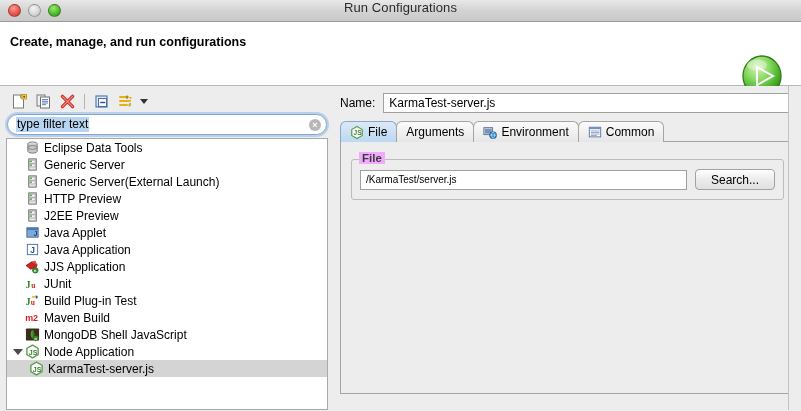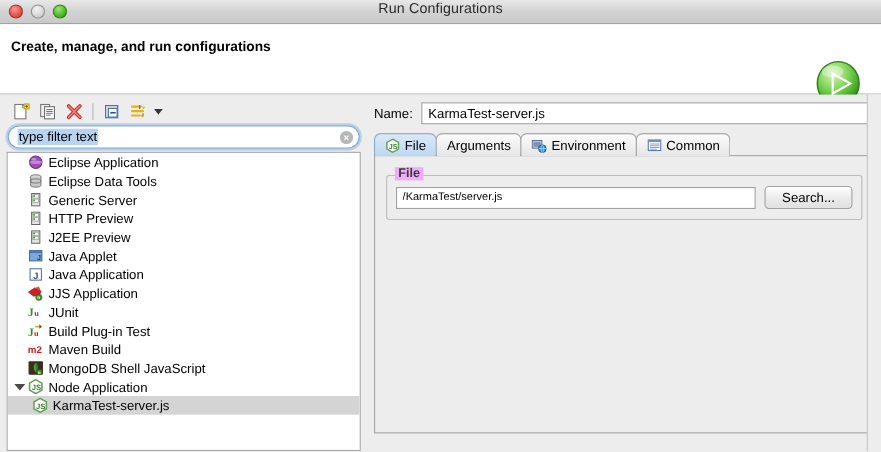--- a/index.html
+++ b/index.html
@@ -394,50 +394,52 @@
         <input id="filter-input" type="text" placeholder="type filter text" style="">
         <span id="filter-selection">type filter text</span>
         <div id="filter-clear">×</div>
       </div>
 
       <div id="tree">
           <div class="trow">
             <div class="twist"></div>
             <div class="ticon">
               <svg width="15" height="15" viewBox="0 0 16 16">
-                <circle cx="8" cy="8" r="6" fill="#9b4fb5" stroke="#6e2f86" stroke-width="1"></circle>
-                <ellipse cx="8" cy="8" rx="6" ry="1.8" fill="#c98fdd" opacity="0.85"></ellipse>
-                <ellipse cx="6" cy="5" rx="2.4" ry="1.2" fill="#e2baf0" opacity="0.6"></ellipse>
-              </svg>
-            </div>
-            <span class="tlabel">Eclipse Application</span>
-          </div>
-          <div class="trow">
-            <div class="twist"></div>
-            <div class="ticon">
-              <svg width="15" height="15" viewBox="0 0 16 16">
                 <ellipse cx="8" cy="4" rx="5" ry="2" fill="#dcdcdc" stroke="#6e6e6e" stroke-width="0.9"></ellipse>
                 <path d="M3 4 v8 a5 2 0 0 0 10 0 v-8" fill="#c9c9c9" stroke="#6e6e6e" stroke-width="0.9"></path>
                 <ellipse cx="8" cy="8" rx="5" ry="2" fill="none" stroke="#6e6e6e" stroke-width="0.8"></ellipse>
               </svg>
             </div>
             <span class="tlabel">Eclipse Data Tools</span>
           </div>
           <div class="trow">
             <div class="twist"></div>
             <div class="ticon">
               <svg width="15" height="15" viewBox="0 0 16 16">
                 <rect x="4" y="2" width="8" height="12" fill="#e4e4e4" stroke="#5e5e5e" stroke-width="0.9"></rect>
                 <rect x="5.2" y="3.3" width="5.6" height="3.2" fill="#f7f7f7" stroke="#8a8a8a" stroke-width="0.6"></rect>
                 <rect x="5.2" y="7.4" width="5.6" height="3.2" fill="#f7f7f7" stroke="#8a8a8a" stroke-width="0.6"></rect>
                 <rect x="5.6" y="3.8" width="1.7" height="1.6" fill="#36a832"></rect>
                 <rect x="5.6" y="7.9" width="1.7" height="1.6" fill="#36a832"></rect>
               </svg>
             </div>
             <span class="tlabel">Generic Server</span>
+          </div>
+          <div class="trow">
+            <div class="twist"></div>
+            <div class="ticon">
+              <svg width="15" height="15" viewBox="0 0 16 16">
+                <rect x="4" y="2" width="8" height="12" fill="#e4e4e4" stroke="#5e5e5e" stroke-width="0.9"></rect>
+                <rect x="5.2" y="3.3" width="5.6" height="3.2" fill="#f7f7f7" stroke="#8a8a8a" stroke-width="0.6"></rect>
+                <rect x="5.2" y="7.4" width="5.6" height="3.2" fill="#f7f7f7" stroke="#8a8a8a" stroke-width="0.6"></rect>
+                <rect x="5.6" y="3.8" width="1.7" height="1.6" fill="#36a832"></rect>
+                <rect x="5.6" y="7.9" width="1.7" height="1.6" fill="#36a832"></rect>
+              </svg>
+            </div>
+            <span class="tlabel">Generic Server(External Launch)</span>
           </div>
           <div class="trow">
             <div class="twist"></div>
             <div class="ticon">
               <svg width="15" height="15" viewBox="0 0 16 16">
                 <rect x="4" y="2" width="8" height="12" fill="#e4e4e4" stroke="#5e5e5e" stroke-width="0.9"></rect>
                 <rect x="5.2" y="3.3" width="5.6" height="3.2" fill="#f7f7f7" stroke="#8a8a8a" stroke-width="0.6"></rect>
                 <rect x="5.2" y="7.4" width="5.6" height="3.2" fill="#f7f7f7" stroke="#8a8a8a" stroke-width="0.6"></rect>
                 <rect x="5.6" y="3.8" width="1.7" height="1.6" fill="#36a832"></rect>
                 <rect x="5.6" y="7.9" width="1.7" height="1.6" fill="#36a832"></rect>

